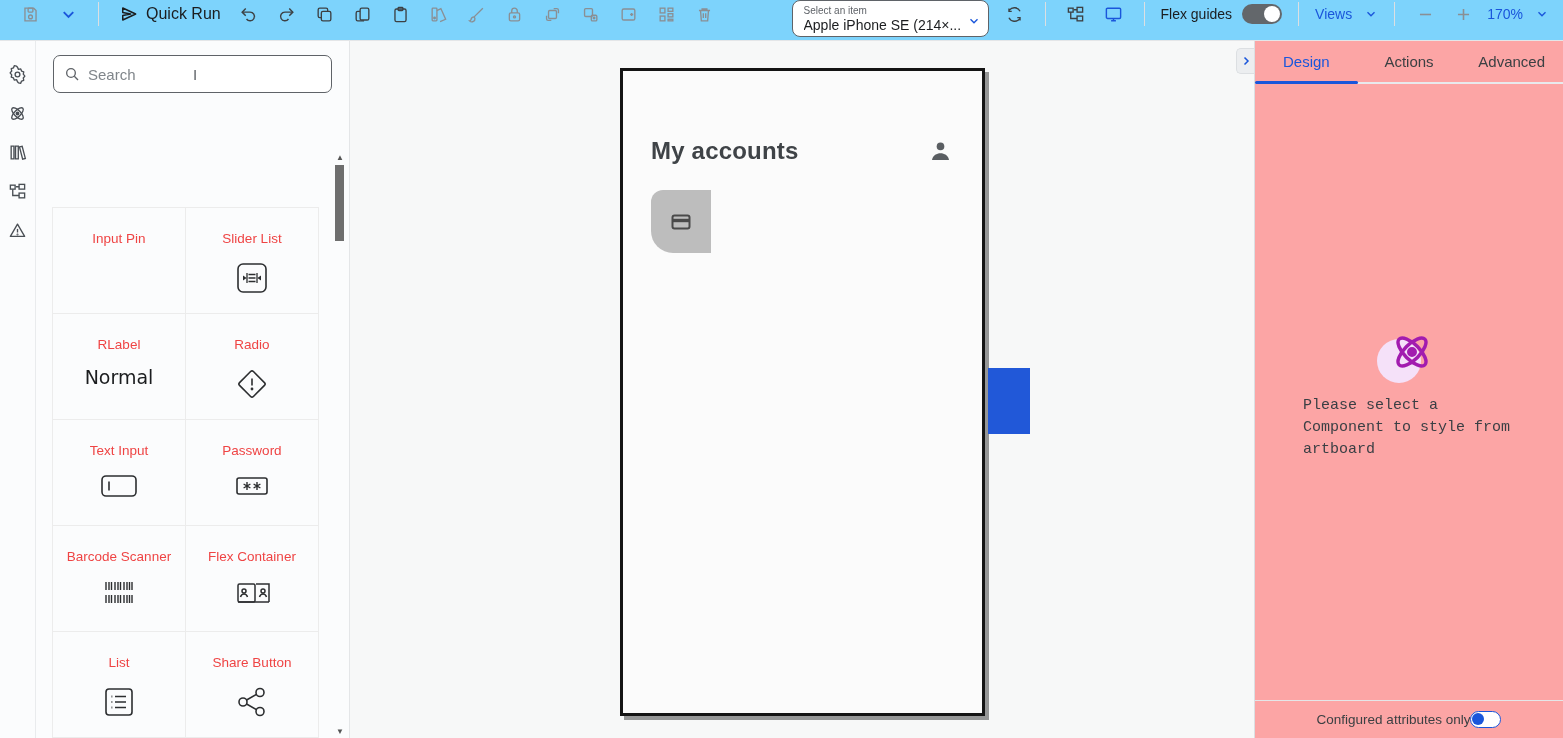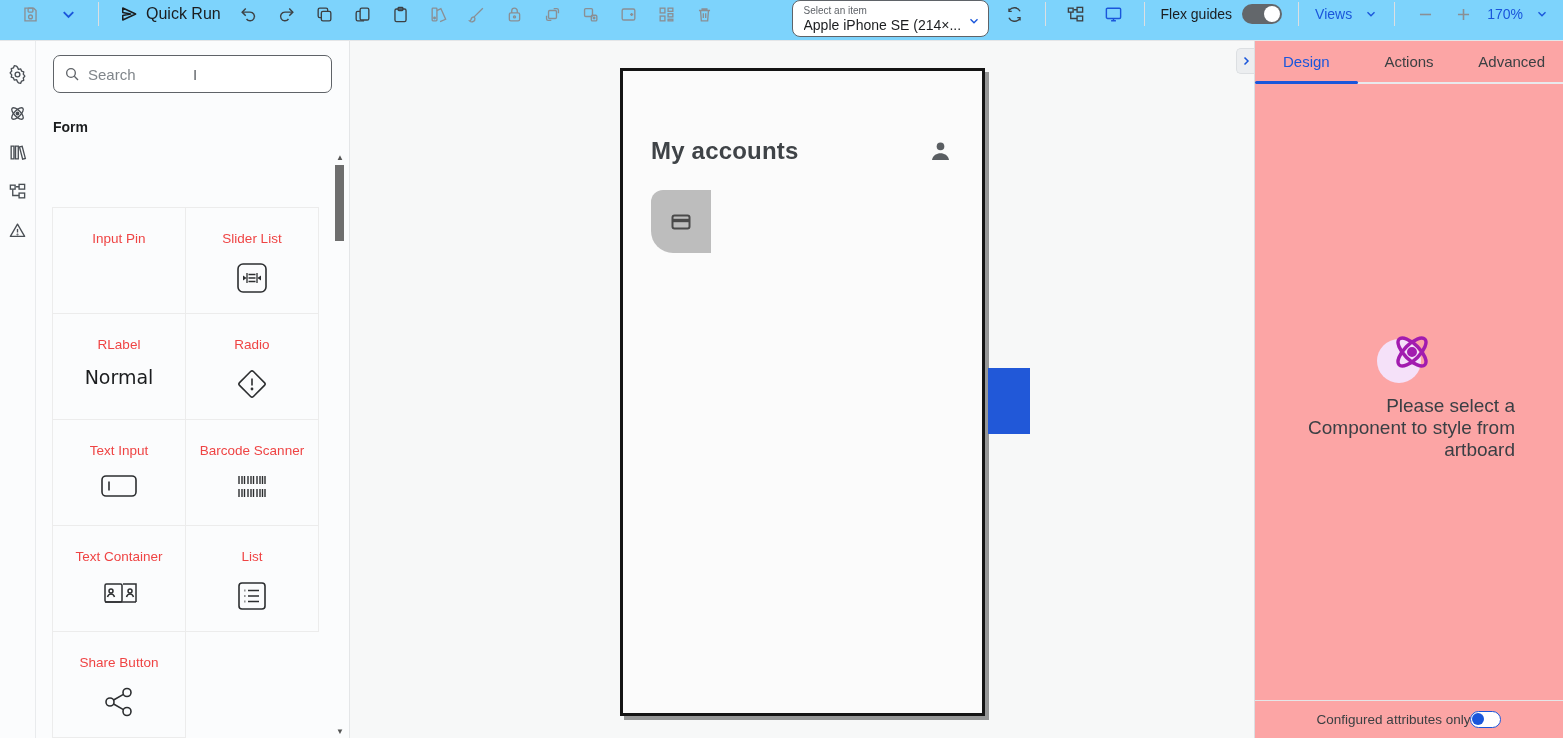--- a/index.html
+++ b/index.html
@@ -97,21 +97,21 @@
     color:#3c4043; cursor:pointer; }
   .tab.active { color:#1a56db; }
   .tab-indicator { position:absolute; left:0; bottom:-2px; width:103px; height:3px;
     background:#1a56db; border-radius:2px; }
   .empty-state { position:absolute; left:0; right:0; top:288px; display:flex;
     flex-direction:column; align-items:center; }
   .atom-wrap { position:relative; width:56px; height:52px; margin-bottom:14px; }
   .atom-wrap .blob { position:absolute; left:-4px; top:10px; width:44px; height:44px;
     border-radius:50%; background:#f5e1f9; }
   .atom-wrap svg { position:absolute; left:8px; top:0; width:46px; height:46px; color:#a21caf; }
-  .empty-msg { width:212px; text-align:right; font-size:19px; line-height:22px; color:#3a3f44; }
+  .empty-msg { width:212px; text-align:left; font-size:15px; line-height:22px; color:#3a3f44;font-family:Liberation Mono, monospace; }
   .panel-footer { position:absolute; left:0; right:0; bottom:0; height:38px; border-top:1px solid #e4e6e8;
     display:flex; align-items:center; justify-content:center; padding:0 14px 0 14px; }
   .panel-footer .lbl { font-size:13.5px; color:#3c4043; }
   .toggle-attr { width:31px; height:17px; border-radius:9px; background:#fff;
     border:1.5px solid #1a56db; position:relative; cursor:pointer; flex:none; }
   .toggle-attr .knob { position:absolute; left:1px; top:1px; width:12px; height:12px;
     border-radius:50%; background:#1a56db; }
 </style>
 </head>
 <body>
@@ -325,21 +325,20 @@
 
 <div class="comp-panel">
   <div class="search-box">
     <svg viewBox="0 0 24 24" fill="none" stroke="currentColor" stroke-width="2">
         <circle cx="10.5" cy="10.5" r="6.5"></circle>
         <path d="M15.5 15.5 21 21"></path>
       </svg>
     <input type="text" placeholder="Search" style="">
     <span class="ibeam">I</span>
   </div>
-  <div class="section-label">Form</div>
 
   <div class="grid">
     <div class="cell">
       <span class="lbl">Input Pin</span>
     </div>
     <div class="cell">
       <span class="lbl">Slider List</span>
       <svg width="36" height="36" viewBox="0 0 36 36" fill="none" stroke="currentColor" stroke-width="1.6">
           <rect x="4" y="4" width="28" height="28" rx="5"></rect>
           <path d="M13 13v10M23 13v10" stroke-width="1.3"></path>
@@ -360,30 +359,40 @@
         </svg>
     </div>
     <div class="cell">
       <span class="lbl">Text Input</span>
       <svg width="40" height="28" viewBox="0 0 40 28" fill="none" stroke="currentColor" stroke-width="1.6">
           <rect x="3" y="4" width="34" height="20" rx="4"></rect>
           <path d="M10 9.5v9"></path>
         </svg>
     </div>
     <div class="cell">
+      <span class="lbl">Password</span>
+      <svg width="40" height="28" viewBox="0 0 40 28" fill="none" stroke="currentColor" stroke-width="1.6">
+          <rect x="5" y="6" width="30" height="16" rx="2"></rect>
+          <g stroke-width="1.4">
+            <path d="M15 10v8M11.6 12l6.8 4M18.4 12l-6.8 4"></path>
+            <path d="M25 10v8M21.6 12l6.8 4M28.4 12l-6.8 4"></path>
+          </g>
+        </svg>
+    </div>
+    <div class="cell">
       <span class="lbl">Barcode Scanner</span>
       <svg width="40" height="30" viewBox="0 0 40 30" fill="none" stroke="currentColor">
           <g stroke-width="1.4">
             <path d="M7 4v8M10 4v8M12.5 4v8M16 4v8M19 4v8M21.5 4v8M25 4v8M28 4v8M30.5 4v8M33 4v8"></path>
             <path d="M7 17v8M10 17v8M12.5 17v8M16 17v8M19 17v8M21.5 17v8M25 17v8M28 17v8M30.5 17v8M33 17v8"></path>
           </g>
         </svg>
     </div>
     <div class="cell">
-      <span class="lbl">Text Container</span>
+      <span class="lbl">Flex Container</span>
       <svg width="44" height="32" viewBox="0 0 44 32" fill="none" stroke="currentColor" stroke-width="1.5">
           <path d="M26 6h13v18"></path>
           <rect x="8" y="6" width="17" height="18" rx="1.5"></rect>
           <circle cx="14" cy="13" r="2"></circle>
           <path d="M10.5 19c.6-2 2-3 3.5-3s2.9 1 3.5 3"></path>
           <path d="M8 24h31"></path>
           <circle cx="33" cy="13" r="2"></circle>
           <path d="M29.5 19c.6-2 2-3 3.5-3s2.9 1 3.5 3"></path>
         </svg>
     </div>

